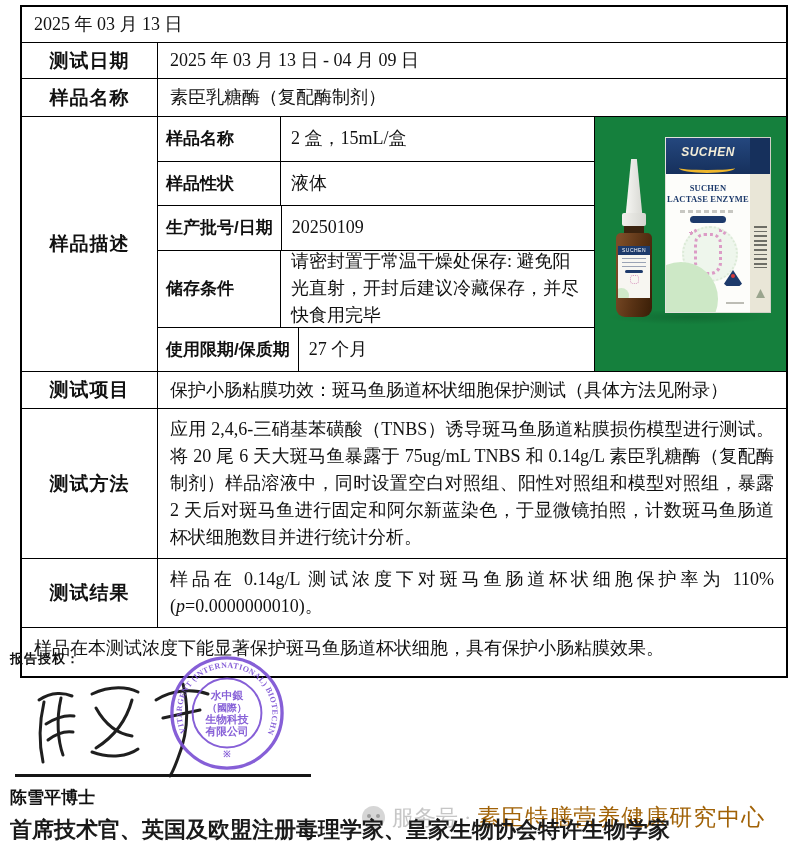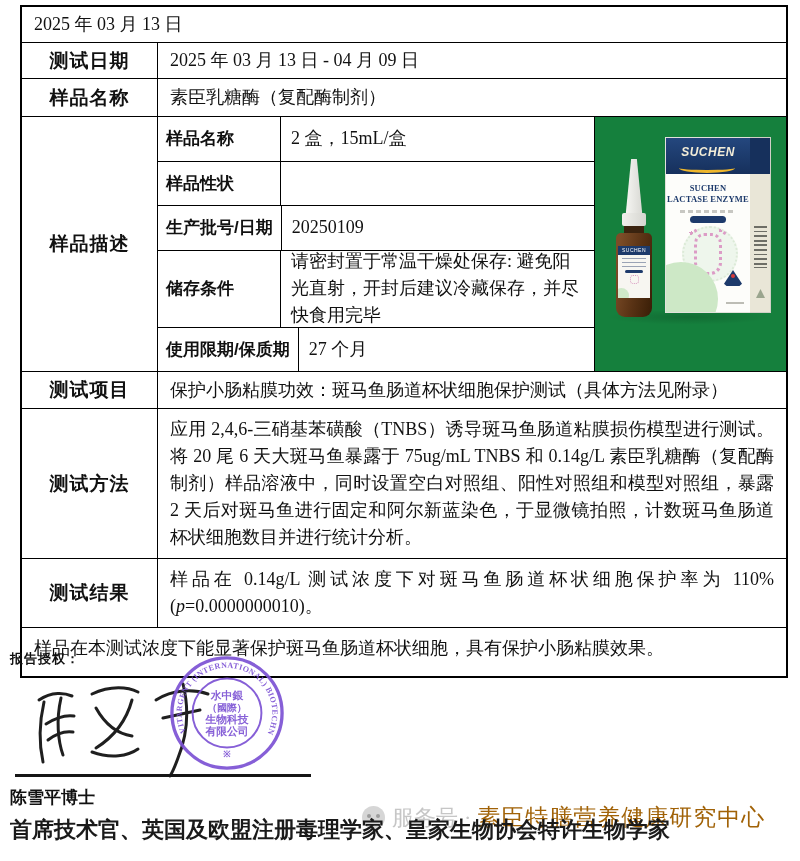--- a/index.html
+++ b/index.html
@@ -148,20 +148,21 @@
   <div class="row" style="min-height:255px">
     <div class="lbl">样品描述</div>
     <div class="desc-body">
       <div class="sub-table">
         <div class="sub-row" style="min-height:38px">
           <div class="sub-lbl">样品名称</div>
           <div class="sub-val">2 盒，15mL/盒</div>
         </div>
         <div class="sub-row" style="min-height:36px">
           <div class="sub-lbl">样品性状</div>
+          <div class="sub-val">液体</div>
         </div>
         <div class="sub-row" style="min-height:30px">
           <div class="sub-lbl">生产批号/日期</div>
           <div class="sub-val">20250109</div>
         </div>
         <div class="sub-row" style="min-height:77px">
           <div class="sub-lbl">储存条件</div>
           <div class="sub-val">请密封置于常温干燥处保存: 避免阳光直射，开封后建议冷藏保存，并尽快食用完毕</div>
         </div>
         <div class="sub-row" style="min-height:33px">

